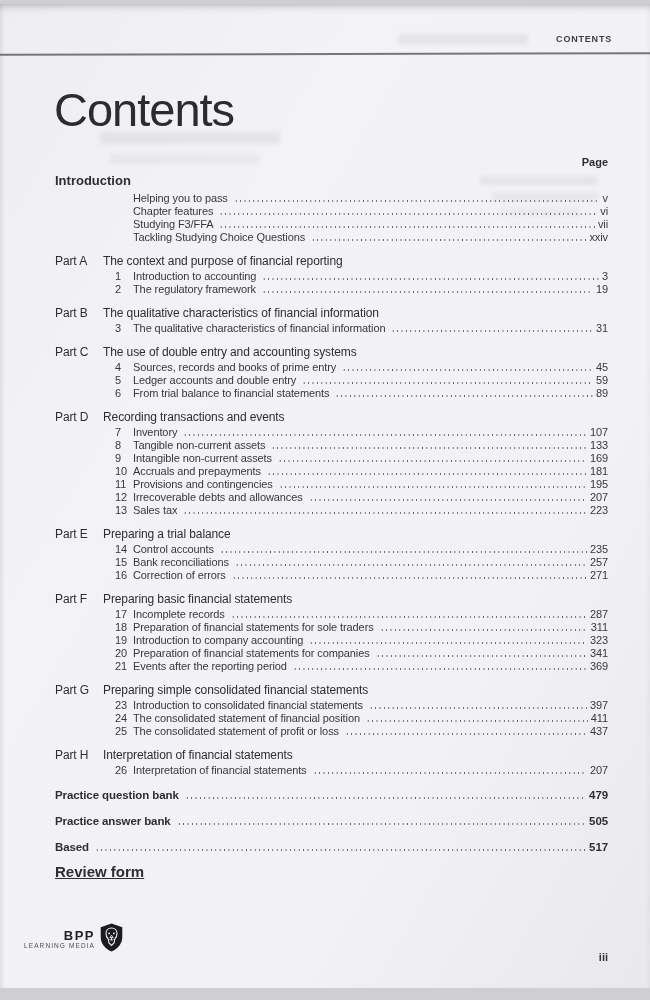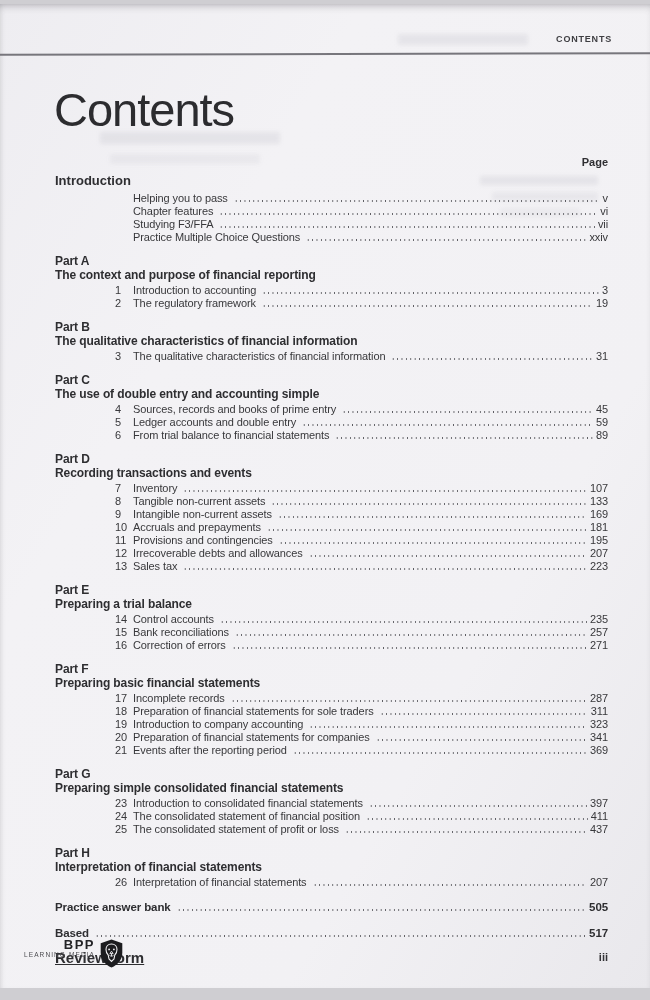--- a/index.html
+++ b/index.html
@@ -48,32 +48,32 @@
     flex:1; align-self:stretch; margin:0 3px 0 5px;
     background-image:radial-gradient(circle, #5b5b60 .8px, rgba(0,0,0,0) 1px);
     background-size:4.4px 4px; background-repeat:repeat-x;
     background-position:1px calc(100% - 2px);
   }
   .row .pg { white-space:nowrap; }
 
   .intro-items .row { padding-left:78px; }
 
   .part { margin-top:10px; }
-  .part-head { display:flex; font-size:12px; font-weight:bold; line-height:14px; margin-bottom:2px; color:#2e2e31; letter-spacing:-.1px;flex-direction:column; }
+  .part-head { display:flex; font-size:12px; font-weight:normal; line-height:14px; margin-bottom:2px; color:#2e2e31; letter-spacing:-.1px; }
   .part-label { width:48px; flex:none; }
   .part-title { flex:1; }
   .chapter-row { padding-left:60px; }
   .chapter-row .num { width:18px; flex:none; }
 
   .backmatter { margin-top:12px; }
   .backmatter .row { font-size:11.5px; font-weight:bold; line-height:13px; margin-top:13px; color:#2e2e31; }
   .backmatter .row:first-child { margin-top:0; }
   .review-form { margin-top:9px; font-size:15px; font-weight:bold; color:#2e2e31;text-decoration:underline; }
 
-  .logo { position:absolute; left:24px; bottom:16px; display:flex; }
+  .logo { position:absolute; left:24px; bottom:32px; display:flex; align-items:center; }
   .logo-text { text-align:right; margin-right:5px; }
   .logo-bpp { font-size:13px; font-weight:bold; letter-spacing:1.5px; color:#232326; line-height:12px; }
   .logo-sub { font-size:6.5px; letter-spacing:1.1px; color:#4c4c50; line-height:8px; }
   .folio {
     position:absolute; right:42px; bottom:25px;
     font-size:11px; font-weight:bold; color:#333336;
   }
 </style>
 </head>
 <body>
@@ -111,21 +111,21 @@
         </div>
 
         <div class="row">
           <span>Studying F3/FFA</span>
           <span class="dots"></span>
           <span class="pg">vii</span>
         </div>
 
 
         <div class="row">
-          <span>Practice Multiple Choice Questions</span>
+          <span>Tackling Studying Choice Questions</span>
           <span class="dots"></span>
           <span class="pg">xxiv</span>
         </div>
 
     </div>
 
     <div class="part">
       <div class="part-head">
         <span class="part-label">Part A</span>
         <span class="part-title">The context and purpose of financial reporting</span>
@@ -158,21 +158,21 @@
           <span>The qualitative characteristics of financial information</span>
           <span class="dots"></span>
           <span class="pg">31</span>
         </div>
 
     </div>
 
     <div class="part">
       <div class="part-head">
         <span class="part-label">Part C</span>
-        <span class="part-title">The use of double entry and accounting simple</span>
+        <span class="part-title">The use of double entry and accounting systems</span>
       </div>
 
         <div class="row chapter-row">
           <span class="num">4</span>
           <span>Sources, records and books of prime entry</span>
           <span class="dots"></span>
           <span class="pg">45</span>
         </div>
 
         <div class="row chapter-row">
@@ -360,20 +360,25 @@
           <span class="num">26</span>
           <span>Interpretation of financial statements</span>
           <span class="dots"></span>
           <span class="pg">207</span>
         </div>
 
     </div>
 
     <div class="backmatter">
 
+        <div class="row">
+          <span>Practice question bank</span>
+          <span class="dots"></span>
+          <span class="pg">479</span>
+        </div>
 
         <div class="row">
           <span>Practice answer bank</span>
           <span class="dots"></span>
           <span class="pg">505</span>
         </div>
 
         <div class="row">
           <span>Based</span>
           <span class="dots"></span>

